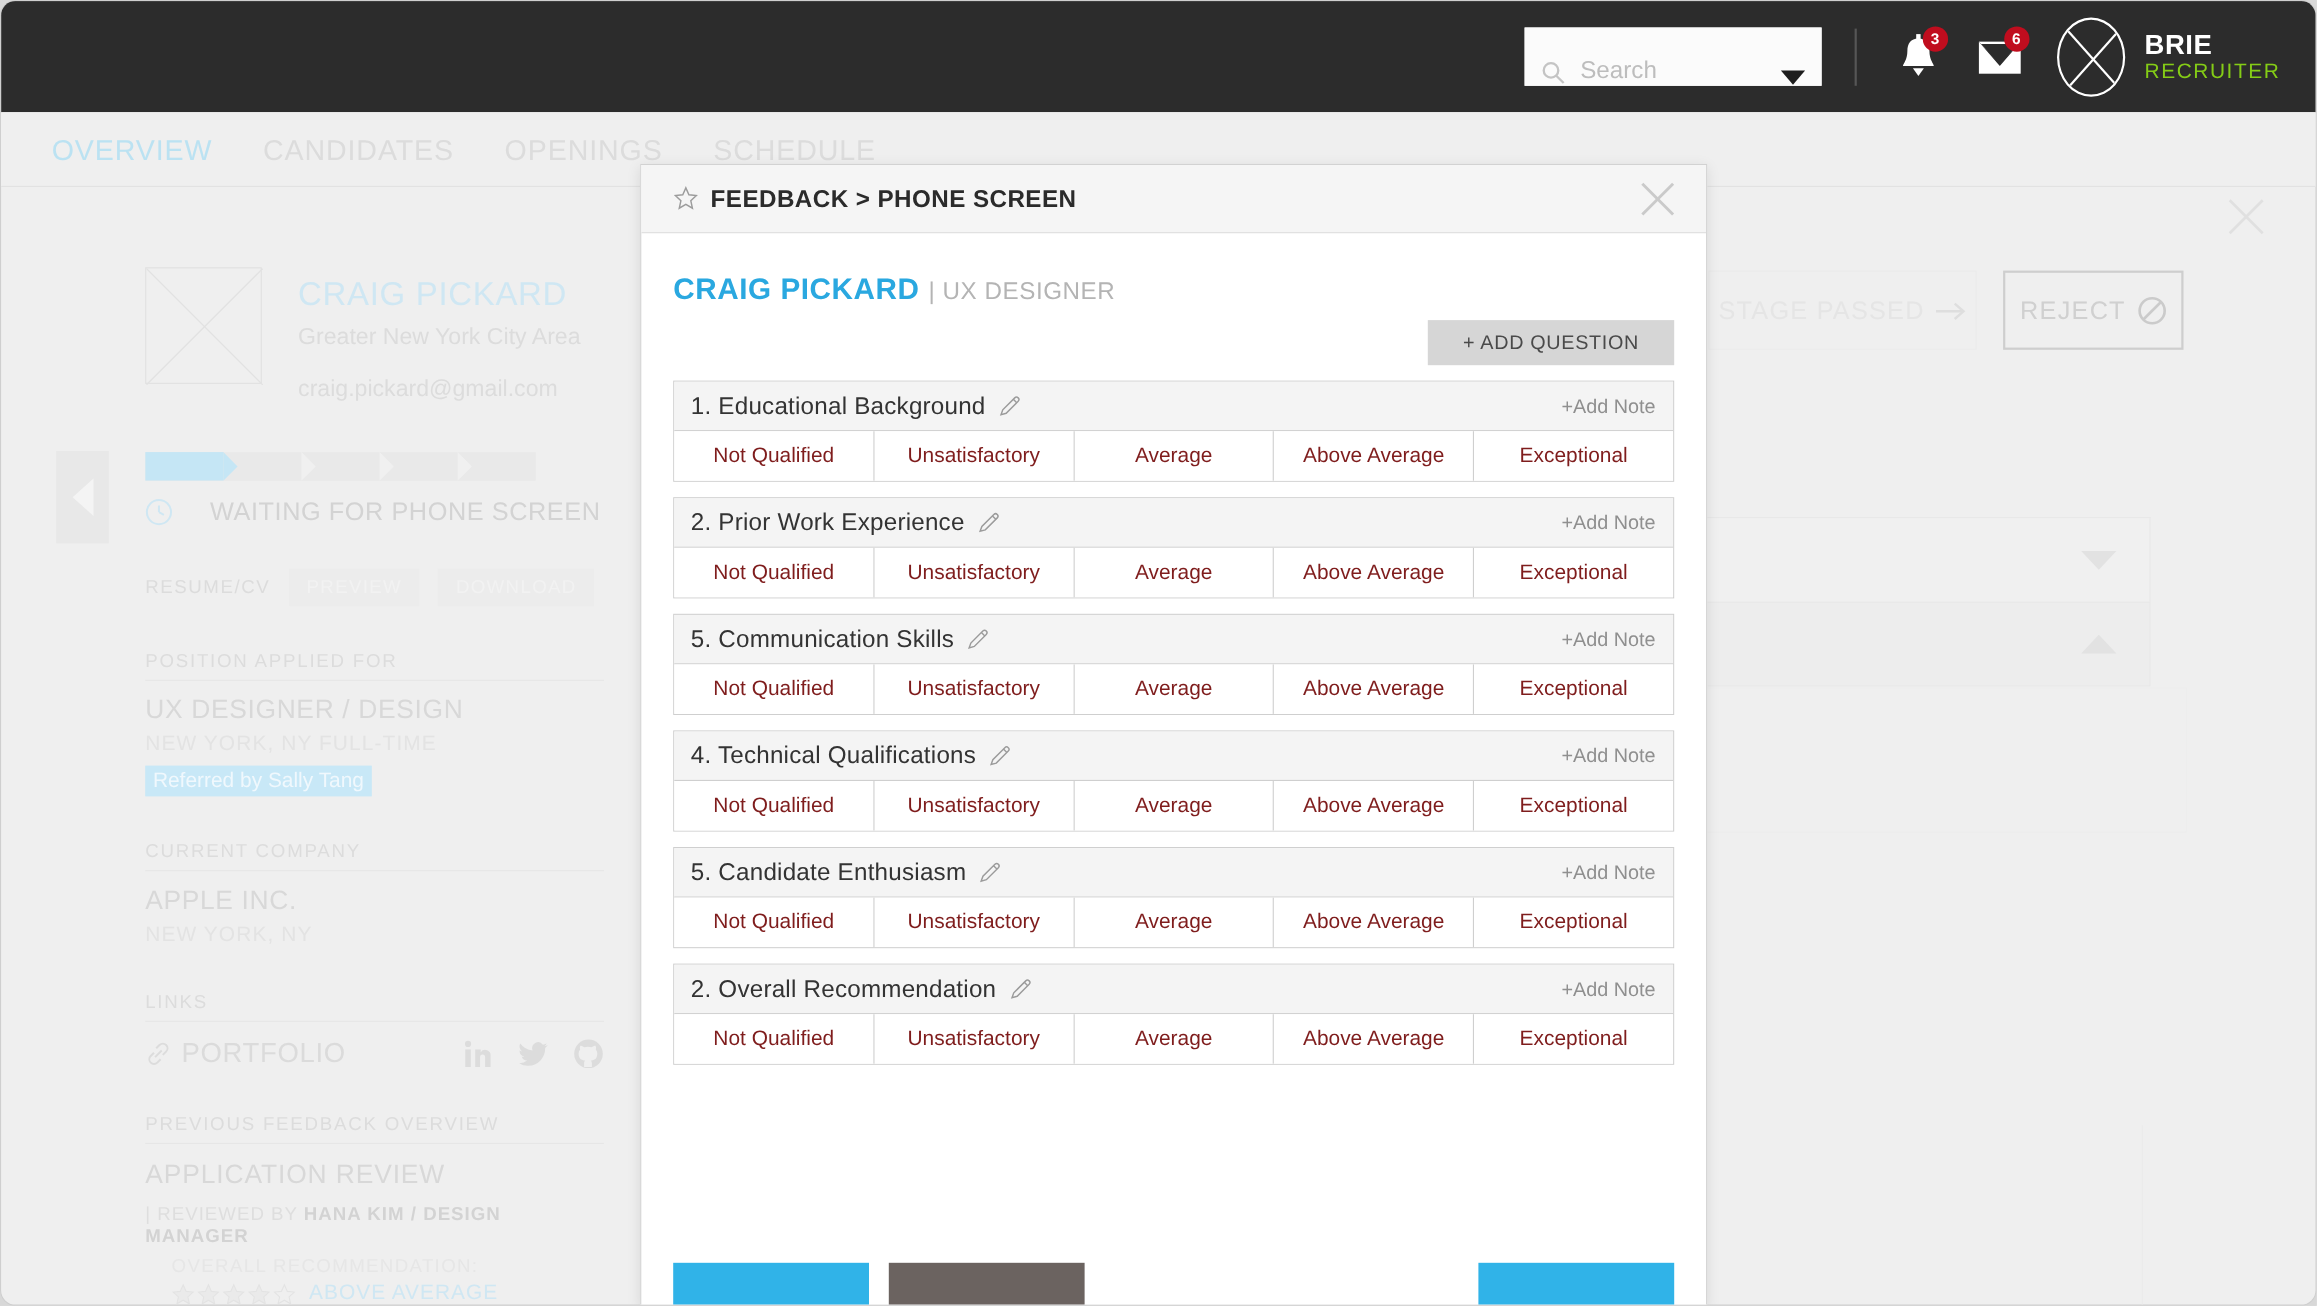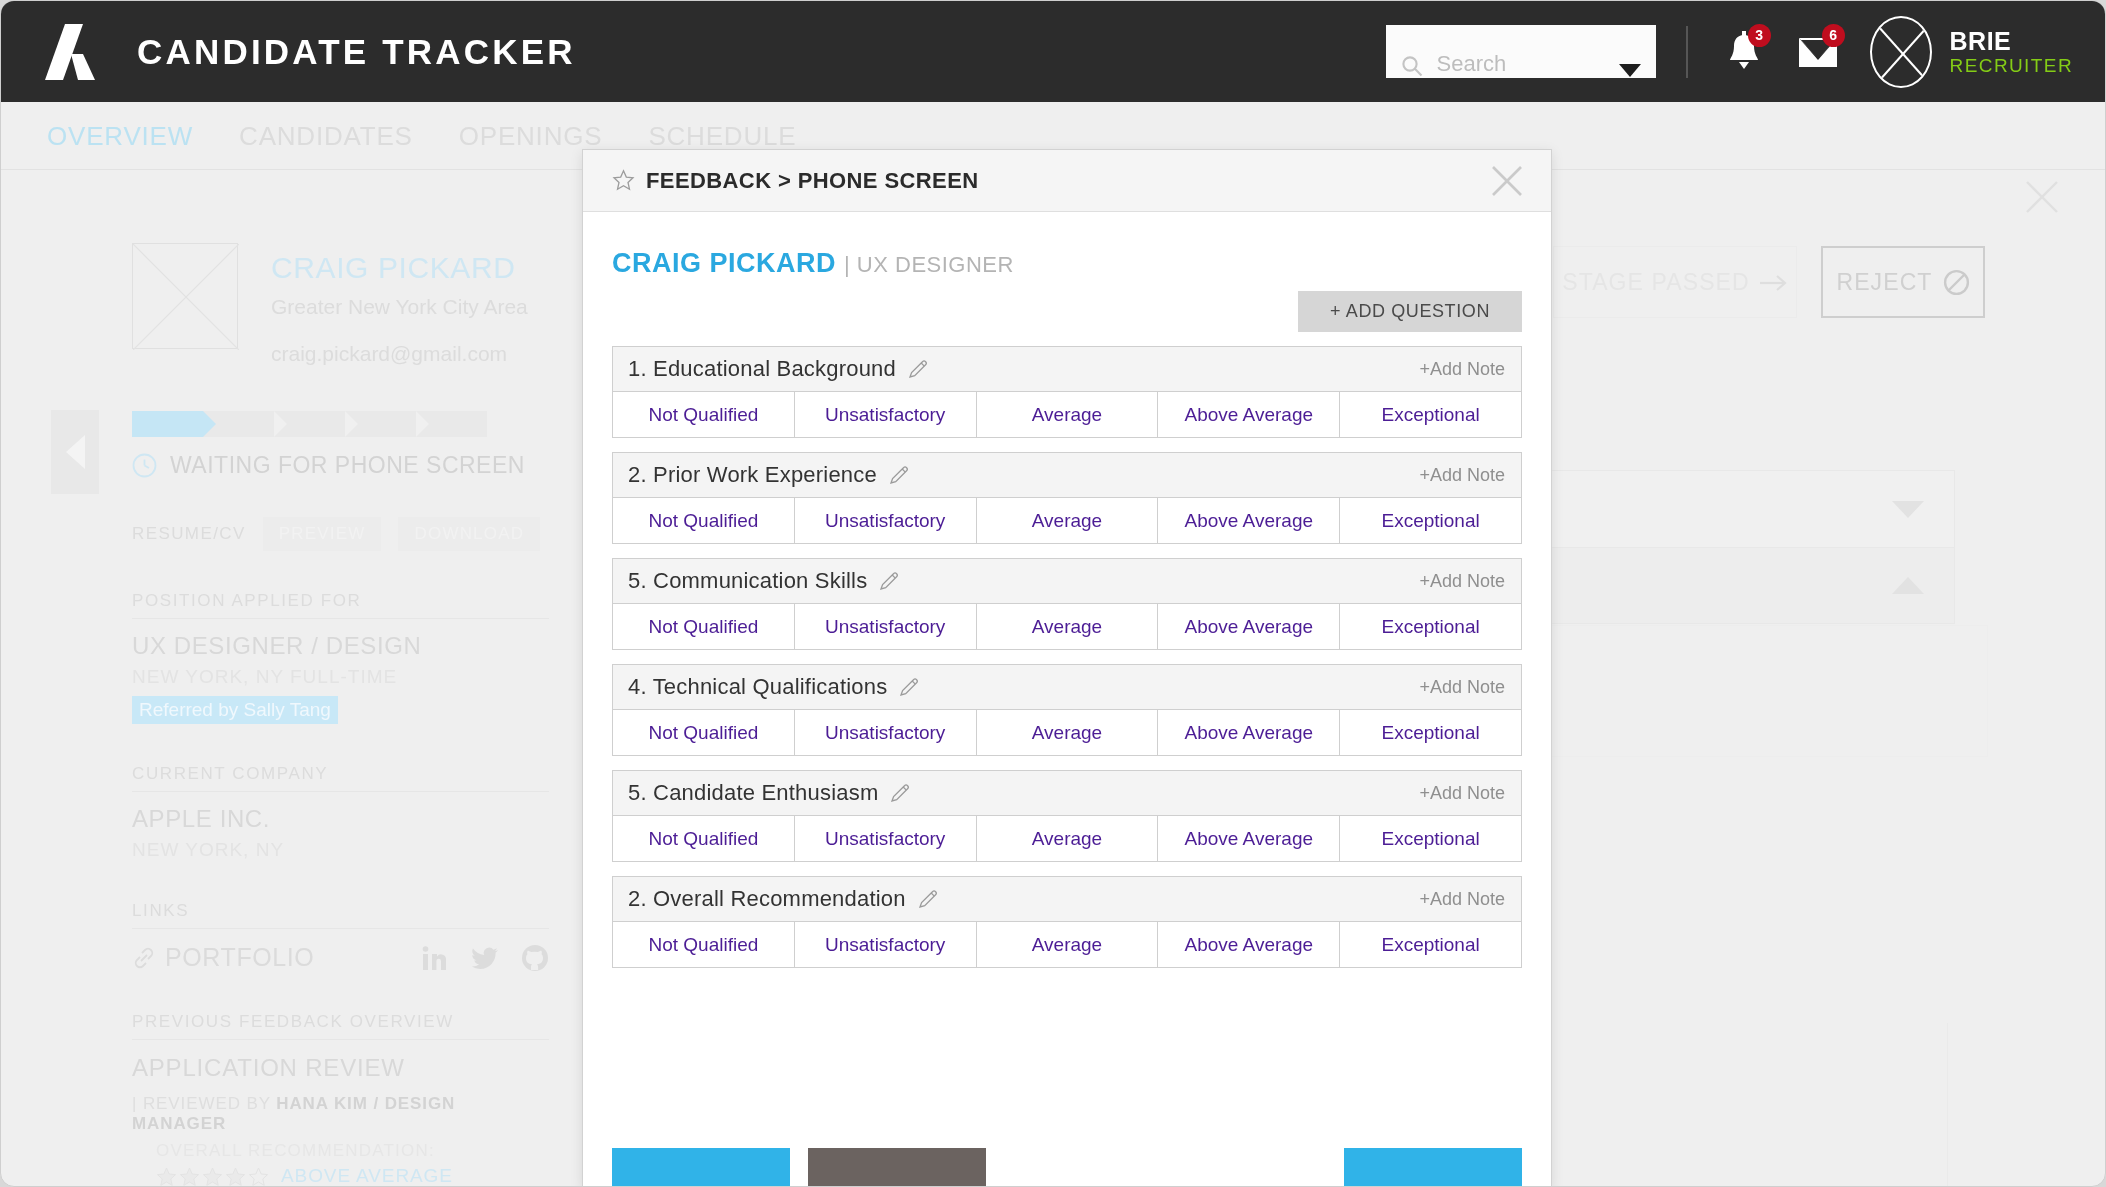--- a/index.html
+++ b/index.html
@@ -124,21 +124,21 @@
     position: relative; height: 26px; flex: 1 1 0;
   }
   .prog-seg.filled { background: #c5e6f5; }
   .prog-seg::after {
     content: ""; position: absolute; right: -13px; top: 0;
     width: 0; height: 0; border-top: 13px solid transparent;
     border-bottom: 13px solid transparent; border-left: 13px solid #f0f0f0;
     z-index: 2;
   }
   .prog-seg.filled::after { border-left-color: #c5e6f5; z-index: 3; }
-  .status-row { display: flex; align-items: center; margin-top: 15px; }
+  .status-row { display: flex; align-items: center; margin-top: 15px; gap: 21px; }
   .clock-ico { width: 25px; height: 25px; flex: 0 0 auto; }
   .status-txt {
     font-size: 23px; color: #d3d3d3; margin-left: 13px;
     letter-spacing: .5px; white-space: nowrap;
   }
   .resume-row { display: flex; align-items: center; margin-top: 38px; }
   .resume-lbl { font-size: 17px; color: #dcdcdc; letter-spacing: 1.4px; }
   .ghost-btn {
     height: 34px; background: #ececec; color: #f2f2f2;
     font-size: 17px; letter-spacing: 1.2px; margin-left: 17px;
@@ -264,21 +264,21 @@
     height: 45px; background: #f4f4f4; border-bottom: 1px solid #cfcfcf;
     display: flex; align-items: center; padding: 0 16px 0 15px;
   }
   .q-title { font-size: 22px; color: #333; letter-spacing: .2px; white-space: nowrap; }
   .pencil-ico { width: 22px; height: 22px; margin-left: 11px; flex: 0 0 auto; }
   .q-spacer { flex: 1; }
   .add-note { font-size: 18px; color: #8f8f8f; white-space: nowrap; }
   .q-opts { display: flex; height: 45px; background: #fff; }
   .q-opt {
     flex: 1 1 0; display: flex; align-items: center; justify-content: center;
-    font-size: 19px; color: #4c1d95; border-right: 1px solid #cfcfcf;
+    font-size: 19px; color: #7f1d1d; border-right: 1px solid #cfcfcf;
     cursor: pointer;
   }
   .q-opt:last-child { border-right: none; }
   .notes-block { border: 1px solid #cfcfcf; margin-top: 24px; }
   .notes-head {
     height: 45px; background: #f4f4f4; border-bottom: 1px solid #cfcfcf;
     display: flex; align-items: center; padding: 0 15px;
   }
   .notes-body { height: 132px; padding: 19px 16px; background: #fff; }
   .notes-ph { font-size: 22px; color: #9a9a9a; }
@@ -294,29 +294,20 @@
   .fbtn.blue { background: #30b3e8; width: 178px; }
   .fbtn.grey { background: #6b6360; width: 178px; margin-left: 18px; }
   .fbtn.blue-right { background: #30b3e8; width: 178px; margin-left: auto; }
 </style>
 </head>
 <body>
 
 <div id="app">
 
   <div class="topbar">
-    <div class="logo-wrap">
-      <span class="logo-mark">
-        <svg viewBox="0 0 58 56" width="58" height="56">
-          <polygon points="20,0 38,0 18,56 0,56" fill="#ffffff"></polygon>
-          <polygon points="26,30 38,30 50,56 33,56" fill="#ffffff"></polygon>
-        </svg>
-      </span>
-      <span class="brand-title">CANDIDATE TRACKER</span>
-    </div>
 
     <div class="top-right">
       <div class="search-box">
         <span class="search-icon">
           <svg viewBox="0 0 22 22" width="22" height="22">
             <circle cx="9" cy="9" r="6.6" fill="none" stroke="#c4c4c4" stroke-width="2.1"></circle>
             <line x1="13.6" y1="13.6" x2="20.5" y2="20.5" stroke="#c4c4c4" stroke-width="2.1"></line>
           </svg>
         </span>
         <span class="search-text">Search</span>

